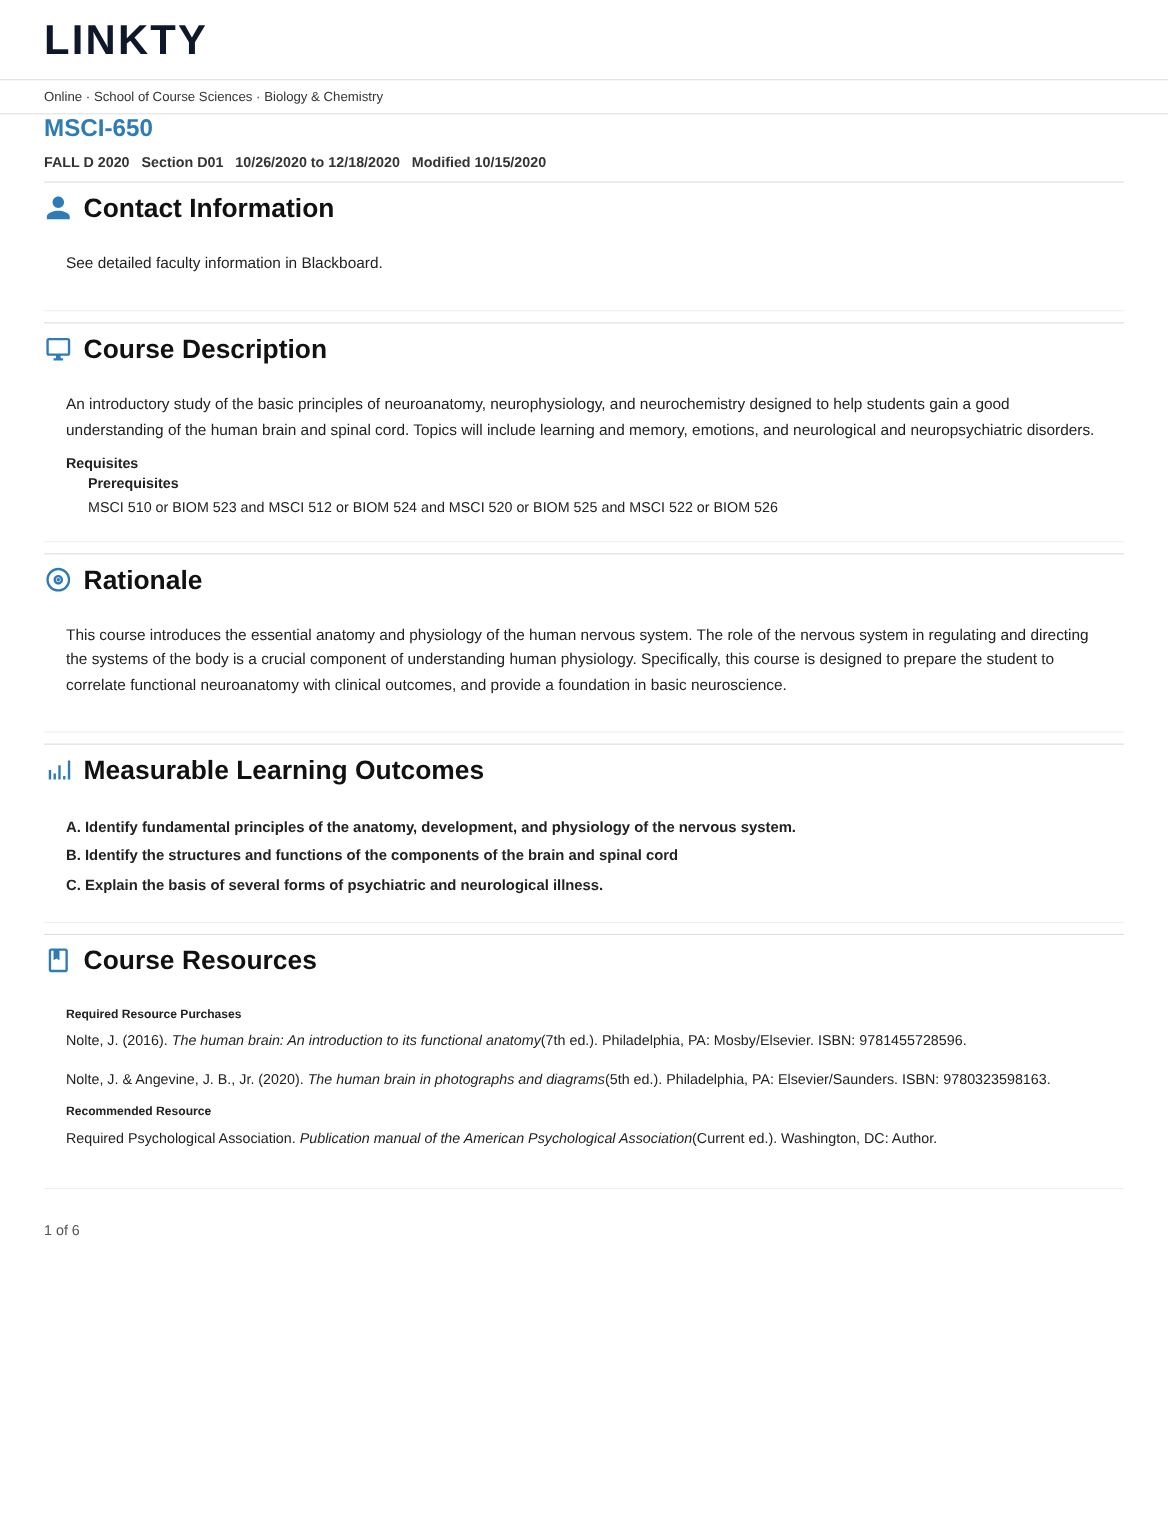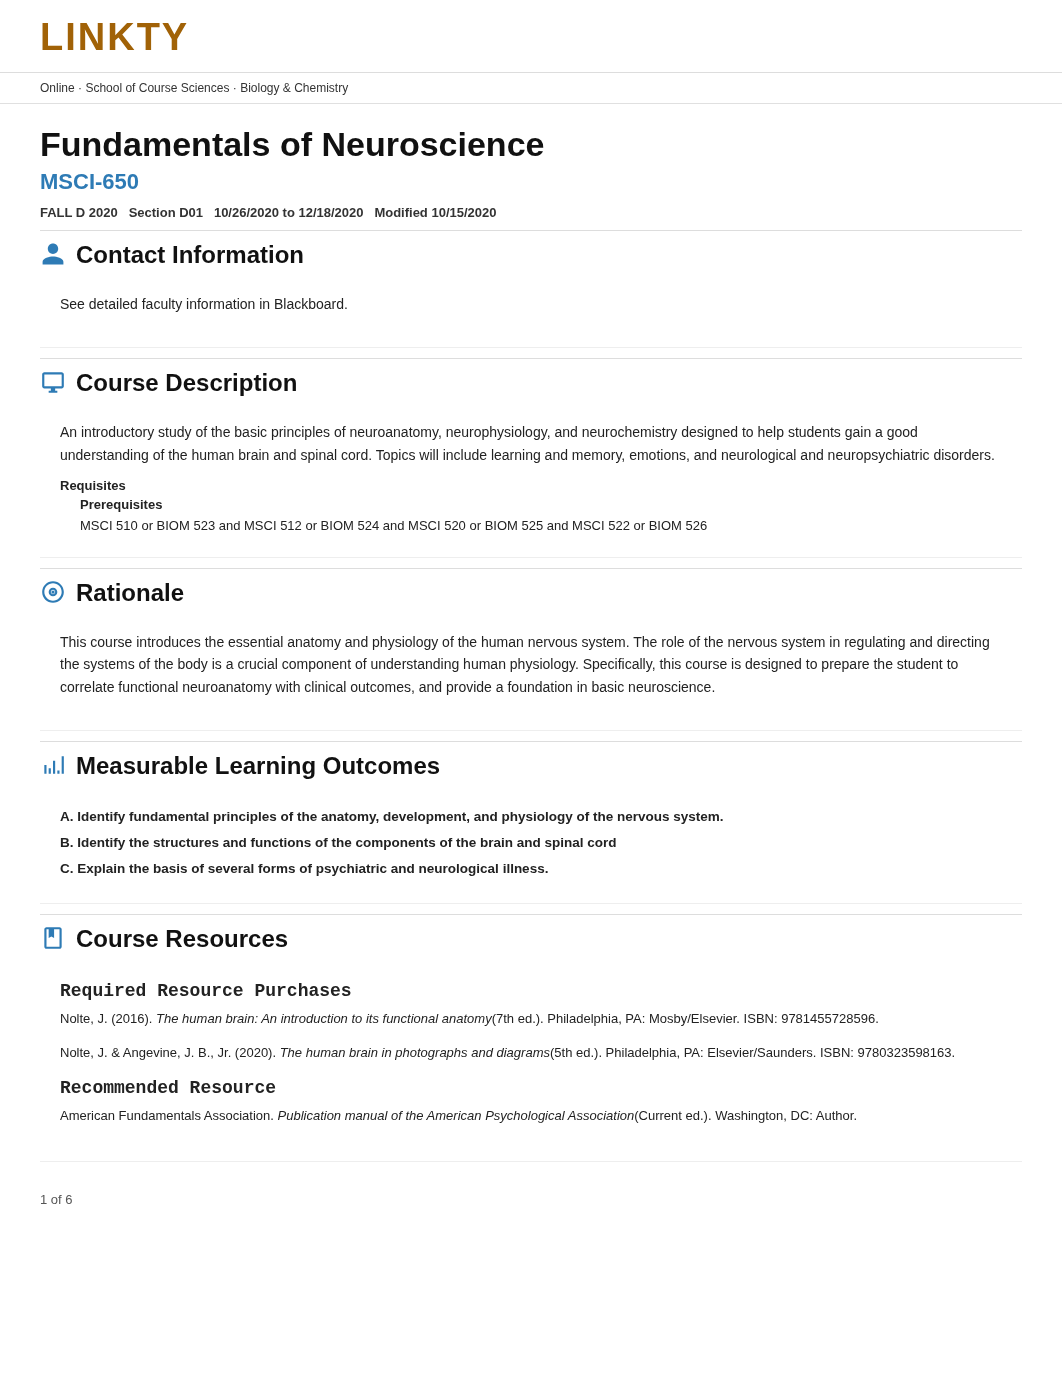--- a/index.html
+++ b/index.html
@@ -119,24 +119,23 @@
       padding: 3px 0;
       font-size: 13.5px;
       font-weight: bold;
       color: #222;
       line-height: 1.5;
     }
 
     
     .resource-title {
       font-weight: bold;
-      font-size: 18px;
+      font-size: 11px;
       margin-bottom: 8px;
       margin-top: 4px;
-      font-family: Liberation Mono, monospace;
     }
     .resource-text {
       font-size: 13px;
       line-height: 1.6;
       margin-bottom: 14px;
     }
     .resource-text em {
       font-style: italic;
     }
 
@@ -160,21 +159,21 @@
     .logo-area {
       display: flex;
       flex-direction: column;
       align-items: flex-start;
       margin-bottom: 6px;
     }
     
     .logo-wordmark {
       font-size: 38px;
       font-weight: 900;
-      color: #a16207;
+      color: #0f172a;
       letter-spacing: 2px;
       font-family: Impact, 'Arial Black', Arial, sans-serif;
       line-height: 1;
     }
   </style>
 </head>
 <body>
 
 <div class="header">
   <div class="logo-area">
@@ -185,21 +184,20 @@
 <div class="breadcrumb">
   <span>Online</span>
   <span> · </span>
   <span>School of Course Sciences</span>
   <span> · </span>
   <span>Biology &amp; Chemistry</span>
 </div>
 
 <div class="content">
 
-  <h1 class="page-title">Fundamentals of Neuroscience</h1>
   <div class="course-code">MSCI-650</div>
   <div class="course-meta">
     <span>FALL D 2020</span>&nbsp;&nbsp;
     <span>Section D01</span>&nbsp;&nbsp;
     <span>10/26/2020 to 12/18/2020</span>&nbsp;&nbsp;
     <span>Modified 10/15/2020</span>
   </div>
 
   <div class="section-header">
     <span class="section-icon">
@@ -268,21 +266,21 @@
   <div class="section-body">
     <div class="resource-title">Required Resource Purchases</div>
     <div class="resource-text">
       <span>Nolte, J. (2016). </span><em>The human brain: An introduction to its functional anatomy</em><span>(7th ed.). Philadelphia, PA: Mosby/Elsevier. ISBN: 9781455728596.</span>
     </div>
     <div class="resource-text">
       <span>Nolte, J. &amp; Angevine, J. B., Jr. (2020). </span><em>The human brain in photographs and diagrams</em><span>(5th ed.). Philadelphia, PA: Elsevier/Saunders. ISBN: 9780323598163.</span>
     </div>
     <div class="resource-title">Recommended Resource</div>
     <div class="resource-text">
-      <span>American Fundamentals Association. </span><em>Publication manual of the American Psychological Association</em><span>(Current ed.). Washington, DC: Author.</span>
+      <span>Required Psychological Association. </span><em>Publication manual of the American Psychological Association</em><span>(Current ed.). Washington, DC: Author.</span>
     </div>
   </div>
 
   <div class="page-number">
     <span>1 of 6</span>
   </div>
 
 </div>
 
 </body></html>

